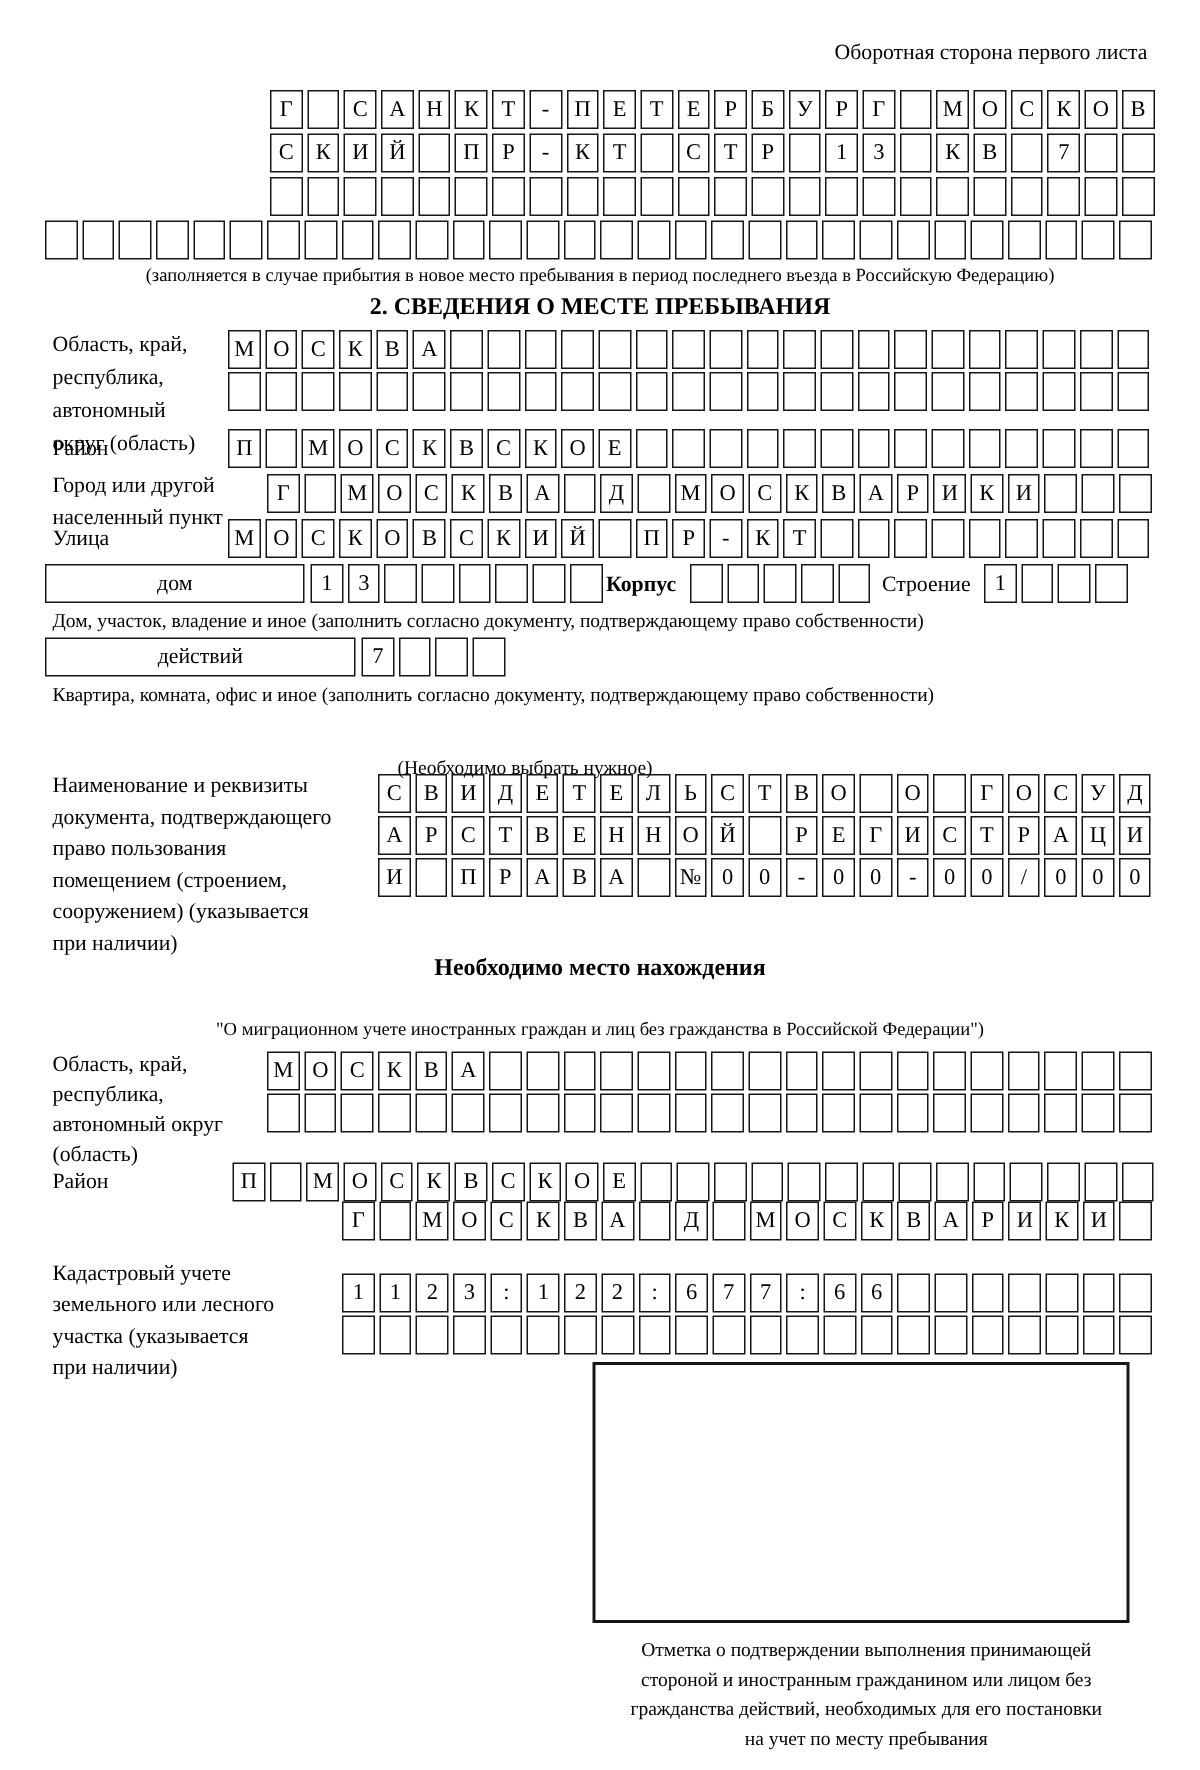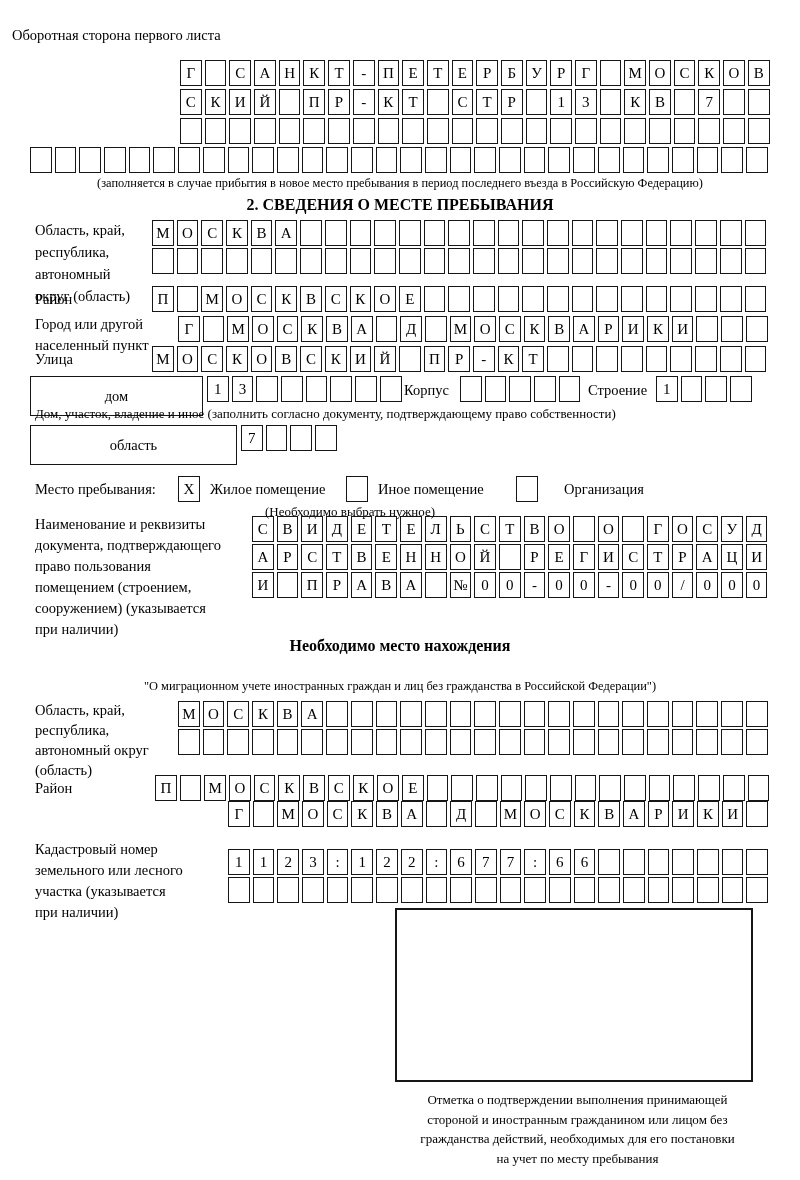--- a/index.html
+++ b/index.html
@@ -14,30 +14,30 @@
   .note13{font-size:13px;}
   .center{left:0;width:800px;text-align:center;}
   .bold{font-weight:bold;}
   .t15{font-size:16px;}
   .cells{display:flex;}
   .cell{box-sizing:border-box;flex:none;width:21.7px;height:26px;border:1.6px solid #161616;
         margin-right:3px;display:flex;align-items:center;justify-content:center;
         font-size:15px;line-height:1;}
   .rowgap .cells{margin-bottom:3px;}
   .rowgap2 .cells{margin-bottom:2px;}
-  .labelbox{box-sizing:border-box;height:40px;border:1.6px solid #161616;display:flex;
+  .labelbox{box-sizing:border-box;height:26px;border:1.6px solid #161616;display:flex;
             align-items:center;justify-content:center;font-size:14.5px;}
   .stamp{box-sizing:border-box;border:2.2px solid #161616;background:#fff;}
 </style>
 </head>
 <body>
 
 <div class="page">
 
-  <div class="abs lbl" style="top:24px;left:0;right:35px;text-align:left;padding-left:12px;">Оборотная сторона первого листа</div>
+  <div class="abs lbl" style="top:24px;left:0;right:35px;text-align:right;padding-left:12px;">Оборотная сторона первого листа</div>
 
   <div class="abs rowgap" style="left:180px;top:60px;">
     <div class="cells">
         <span class="cell">Г</span>
         <span class="cell"></span>
         <span class="cell">С</span>
         <span class="cell">А</span>
         <span class="cell">Н</span>
         <span class="cell">К</span>
         <span class="cell">Т</span>
@@ -301,63 +301,49 @@
     <div class="abs cells" style="left:177px;top:0;">
         <span class="cell">1</span>
         <span class="cell">3</span>
         <span class="cell"></span>
         <span class="cell"></span>
         <span class="cell"></span>
         <span class="cell"></span>
         <span class="cell"></span>
         <span class="cell"></span>
       </div>
-    <div class="abs lbl" style="left:374px;top:3px;">Корпус</div>
+    <div class="abs lbl" style="left:374px;top:3px;font-weight:bold;">Корпус</div>
     <div class="abs cells" style="left:430px;top:0;">
         <span class="cell"></span>
         <span class="cell"></span>
         <span class="cell"></span>
         <span class="cell"></span>
         <span class="cell"></span>
       </div>
     <div class="abs lbl" style="left:558px;top:3px;">Строение</div>
     <div class="abs cells" style="left:626px;top:0;">
         <span class="cell">1</span>
         <span class="cell"></span>
         <span class="cell"></span>
         <span class="cell"></span>
       </div>
   </div>
   <div class="abs note13" style="left:35px;top:406px;">Дом, участок, владение и иное (заполнить согласно документу, подтверждающему право собственности)</div>
 
   <div class="abs" style="left:30px;top:425px;width:740px;height:26px;">
-    <div class="abs labelbox" style="left:0;top:0;width:207px;">область</div>
+    <div class="abs labelbox" style="left:0;top:0;width:207px;">действий</div>
     <div class="abs cells" style="left:211px;top:0;">
         <span class="cell">7</span>
         <span class="cell"></span>
         <span class="cell"></span>
         <span class="cell"></span>
       </div>
   </div>
-
-  <div class="abs" style="left:0;top:476px;width:800px;height:26px;">
-    <div class="abs lbl" style="left:35px;top:2px;">Место пребывания:</div>
-    <div class="abs cells" style="left:178px;top:0;">
-        <span class="cell">X</span>
-      </div>
-    <div class="abs lbl" style="left:210px;top:2px;">Жилое помещение</div>
-    <div class="abs cells" style="left:346px;top:0;">
-        <span class="cell"></span>
-      </div>
-    <div class="abs lbl" style="left:378px;top:2px;">Иное помещение</div>
-    <div class="abs cells" style="left:516px;top:0;">
-        <span class="cell"></span>
-      </div>
-    <div class="abs lbl" style="left:564px;top:2px;">Организация</div>
-  </div>
+  <div class="abs note13" style="left:35px;top:455px;">Квартира, комната, офис и иное (заполнить согласно документу, подтверждающему право собственности)</div>
+
   <div class="abs note13" style="left:130px;top:504px;width:440px;text-align:center;">(Необходимо выбрать нужное)</div>
 
   <div class="abs lbl pre lh21" style="left:35px;top:514px;">Наименование и реквизиты
 документа, подтверждающего
 право пользования
 помещением (строением,
 сооружением) (указывается
 при наличии)</div>
   <div class="abs rowgap2" style="left:252px;top:516px;">
     <div class="cells">
@@ -540,21 +526,21 @@
       <span class="cell">К</span>
       <span class="cell">В</span>
       <span class="cell">А</span>
       <span class="cell">Р</span>
       <span class="cell">И</span>
       <span class="cell">К</span>
       <span class="cell">И</span>
       <span class="cell"></span>
     </div>
 
-  <div class="abs lbl pre lh21" style="left:35px;top:839px;">Кадастровый номер
+  <div class="abs lbl pre lh21" style="left:35px;top:839px;">Кадастровый учете
 земельного или лесного
 участка (указывается
 при наличии)</div>
   <div class="abs rowgap2" style="left:228px;top:849px;">
     <div class="cells">
         <span class="cell">1</span>
         <span class="cell">1</span>
         <span class="cell">2</span>
         <span class="cell">3</span>
         <span class="cell">:</span>

